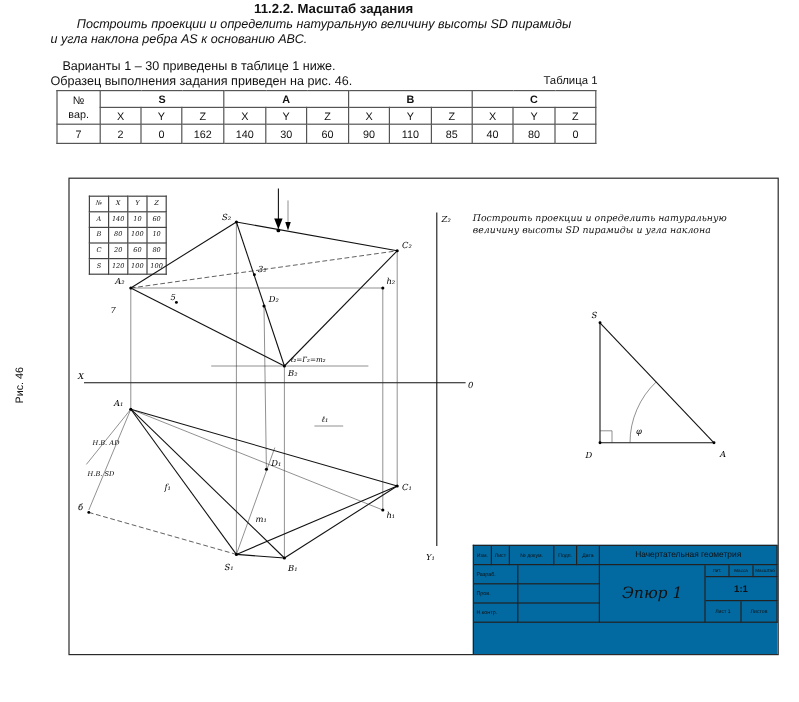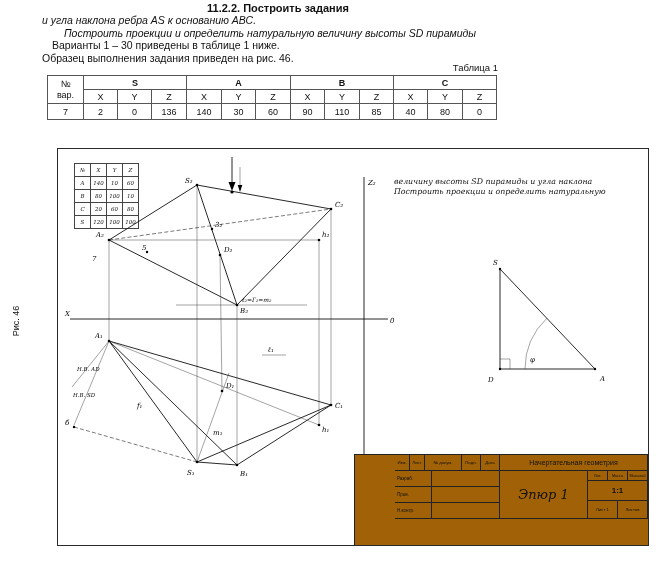--- a/index.html
+++ b/index.html
@@ -7,21 +7,21 @@
     position:relative; width:666px; height:585px; background:#ffffff;
     font-family:"Liberation Sans", sans-serif; color:#111; overflow:hidden;
   }
 
   
   .header-block { position:absolute; left:42px; top:2px; width:472px; }
   .section-title { text-align:center; font-weight:bold; font-size:11px; }
   .task-line { font-style:italic; font-size:10.5px; line-height:12.5px; }
   .task-line.first { text-indent:22px; }
   .plain-line { font-size:10.5px; line-height:12.5px; }
-  .plain-line.indent { text-indent:10px; }
+  .plain-line.indent { text-indent:10px;margin-top:10px; }
   .table-caption { position:absolute; left:42px; top:62px; width:456px; text-align:right; font-size:9.5px; }
 
   
   .vtable { position:absolute; left:47px; top:75px; border-collapse:collapse; table-layout:fixed; }
   .vtable td { border:1px solid #555; font-size:9px; text-align:center; padding:0; height:13px; }
   .vtable td.group { font-weight:bold; }
   .vtable td.datacell { height:15px; }
   .no-cell div { line-height:11px; font-size:9px; }
 
   
@@ -56,21 +56,21 @@
   .dash { stroke:#222; stroke-width:0.6; stroke-dasharray:4 2.2; fill:none; }
   .lbl  { font:italic 7px "DejaVu Serif", serif; fill:#000; }
   .lbl.small { font-size:5.5px; }
   .lbl.tiny { font-size:6px; }
   .pt   { fill:#000; }
 
   
   .stamp {
     position:absolute; right:0; bottom:0; width:253px; height:90px;
     border-left:1.4px solid #222; border-top:1.4px solid #222;
-    background:#a16207; font-family:"Liberation Sans", sans-serif;padding-left:40px;
+    background:#0369a1; font-family:"Liberation Sans", sans-serif;
   }
   .s-row { display:flex; }
   .sb { border-right:1px solid #222; border-bottom:1px solid #222; box-sizing:border-box;
         display:flex; align-items:center; justify-content:center; overflow:hidden; }
   .s-hdrs { display:flex; width:105px; height:16px; }
   .s-hc { font-size:4.3px; height:16px; }
   .s-disc { width:148px; height:16px; font-size:7px; }
   .s-left { width:105px; height:48px; display:flex; flex-direction:column; }
   .s-lr { display:flex; height:16px; }
   .s-ll { width:37px; height:16px; font-size:4.5px; justify-content:flex-start; padding-left:2px; }
@@ -86,23 +86,23 @@
   .s-left3 { width:105px; height:26px; }
   .s-variant { width:88px; height:26px; font-size:8px; }
   .s-org { width:60px; height:26px; font-size:6.3px; }
 </style>
 </head>
 <body>
 
 <div class="page">
 
   <div class="header-block">
-    <div class="section-title">11.2.2. Построить задания</div>
+    <div class="section-title">11.2.2. Масштаб задания</div>
+    <div class="task-line first">Построить проекции и определить натуральную величину высоты SD пирамиды</div>
     <div class="task-line">и угла наклона ребра AS к основанию АВС.</div>
-    <div class="task-line first">Построить проекции и определить натуральную величину высоты SD пирамиды</div>
     <div class="plain-line indent">Варианты 1 – 30 приведены в таблице 1 ниже.</div>
     <div class="plain-line">Образец выполнения задания приведен на рис. 46.</div>
   </div>
   <div class="table-caption">Таблица 1</div>
 
   <table class="vtable">
     <colgroup>
       <col style="width:36px">
       <col style="width:34px">
         <col style="width:34px">
@@ -139,21 +139,21 @@
       <td>Y</td>
       <td>Z</td>
       <td>X</td>
       <td>Y</td>
       <td>Z</td>
     </tr>
     <tr>
       <td class="datacell">7</td>
       <td class="datacell">2</td>
       <td class="datacell">0</td>
-      <td class="datacell">136</td>
+      <td class="datacell">162</td>
       <td class="datacell">140</td>
       <td class="datacell">30</td>
       <td class="datacell">60</td>
       <td class="datacell">90</td>
       <td class="datacell">110</td>
       <td class="datacell">85</td>
       <td class="datacell">40</td>
       <td class="datacell">80</td>
       <td class="datacell">0</td>
     </tr>
@@ -193,22 +193,22 @@
       <tr>
         <td>S</td>
         <td>120</td>
         <td>100</td>
         <td>100</td>
       </tr>
     </tbody>
       </table>
 
     <div class="instruction">
+      <div>Построить  проекции и определить натуральную</div>
       <div>величину высоты SD пирамиды и угла наклона</div>
-      <div>Построить  проекции и определить натуральную</div>
     </div>
 
     <svg class="main-svg" width="337" height="385" viewBox="0 0 337 385">
       <g>
         <line class="edge" x1="6" y1="164" x2="324" y2="164"></line>
         <line class="edge" x1="300" y1="22" x2="300" y2="300"></line>
         <text class="lbl" x="1" y="161">X</text>
         <text class="lbl" x="326" y="168">0</text>
         <text class="lbl" x="304" y="30">Z₂</text>
         <text class="lbl" x="291" y="312">Y₁</text>

